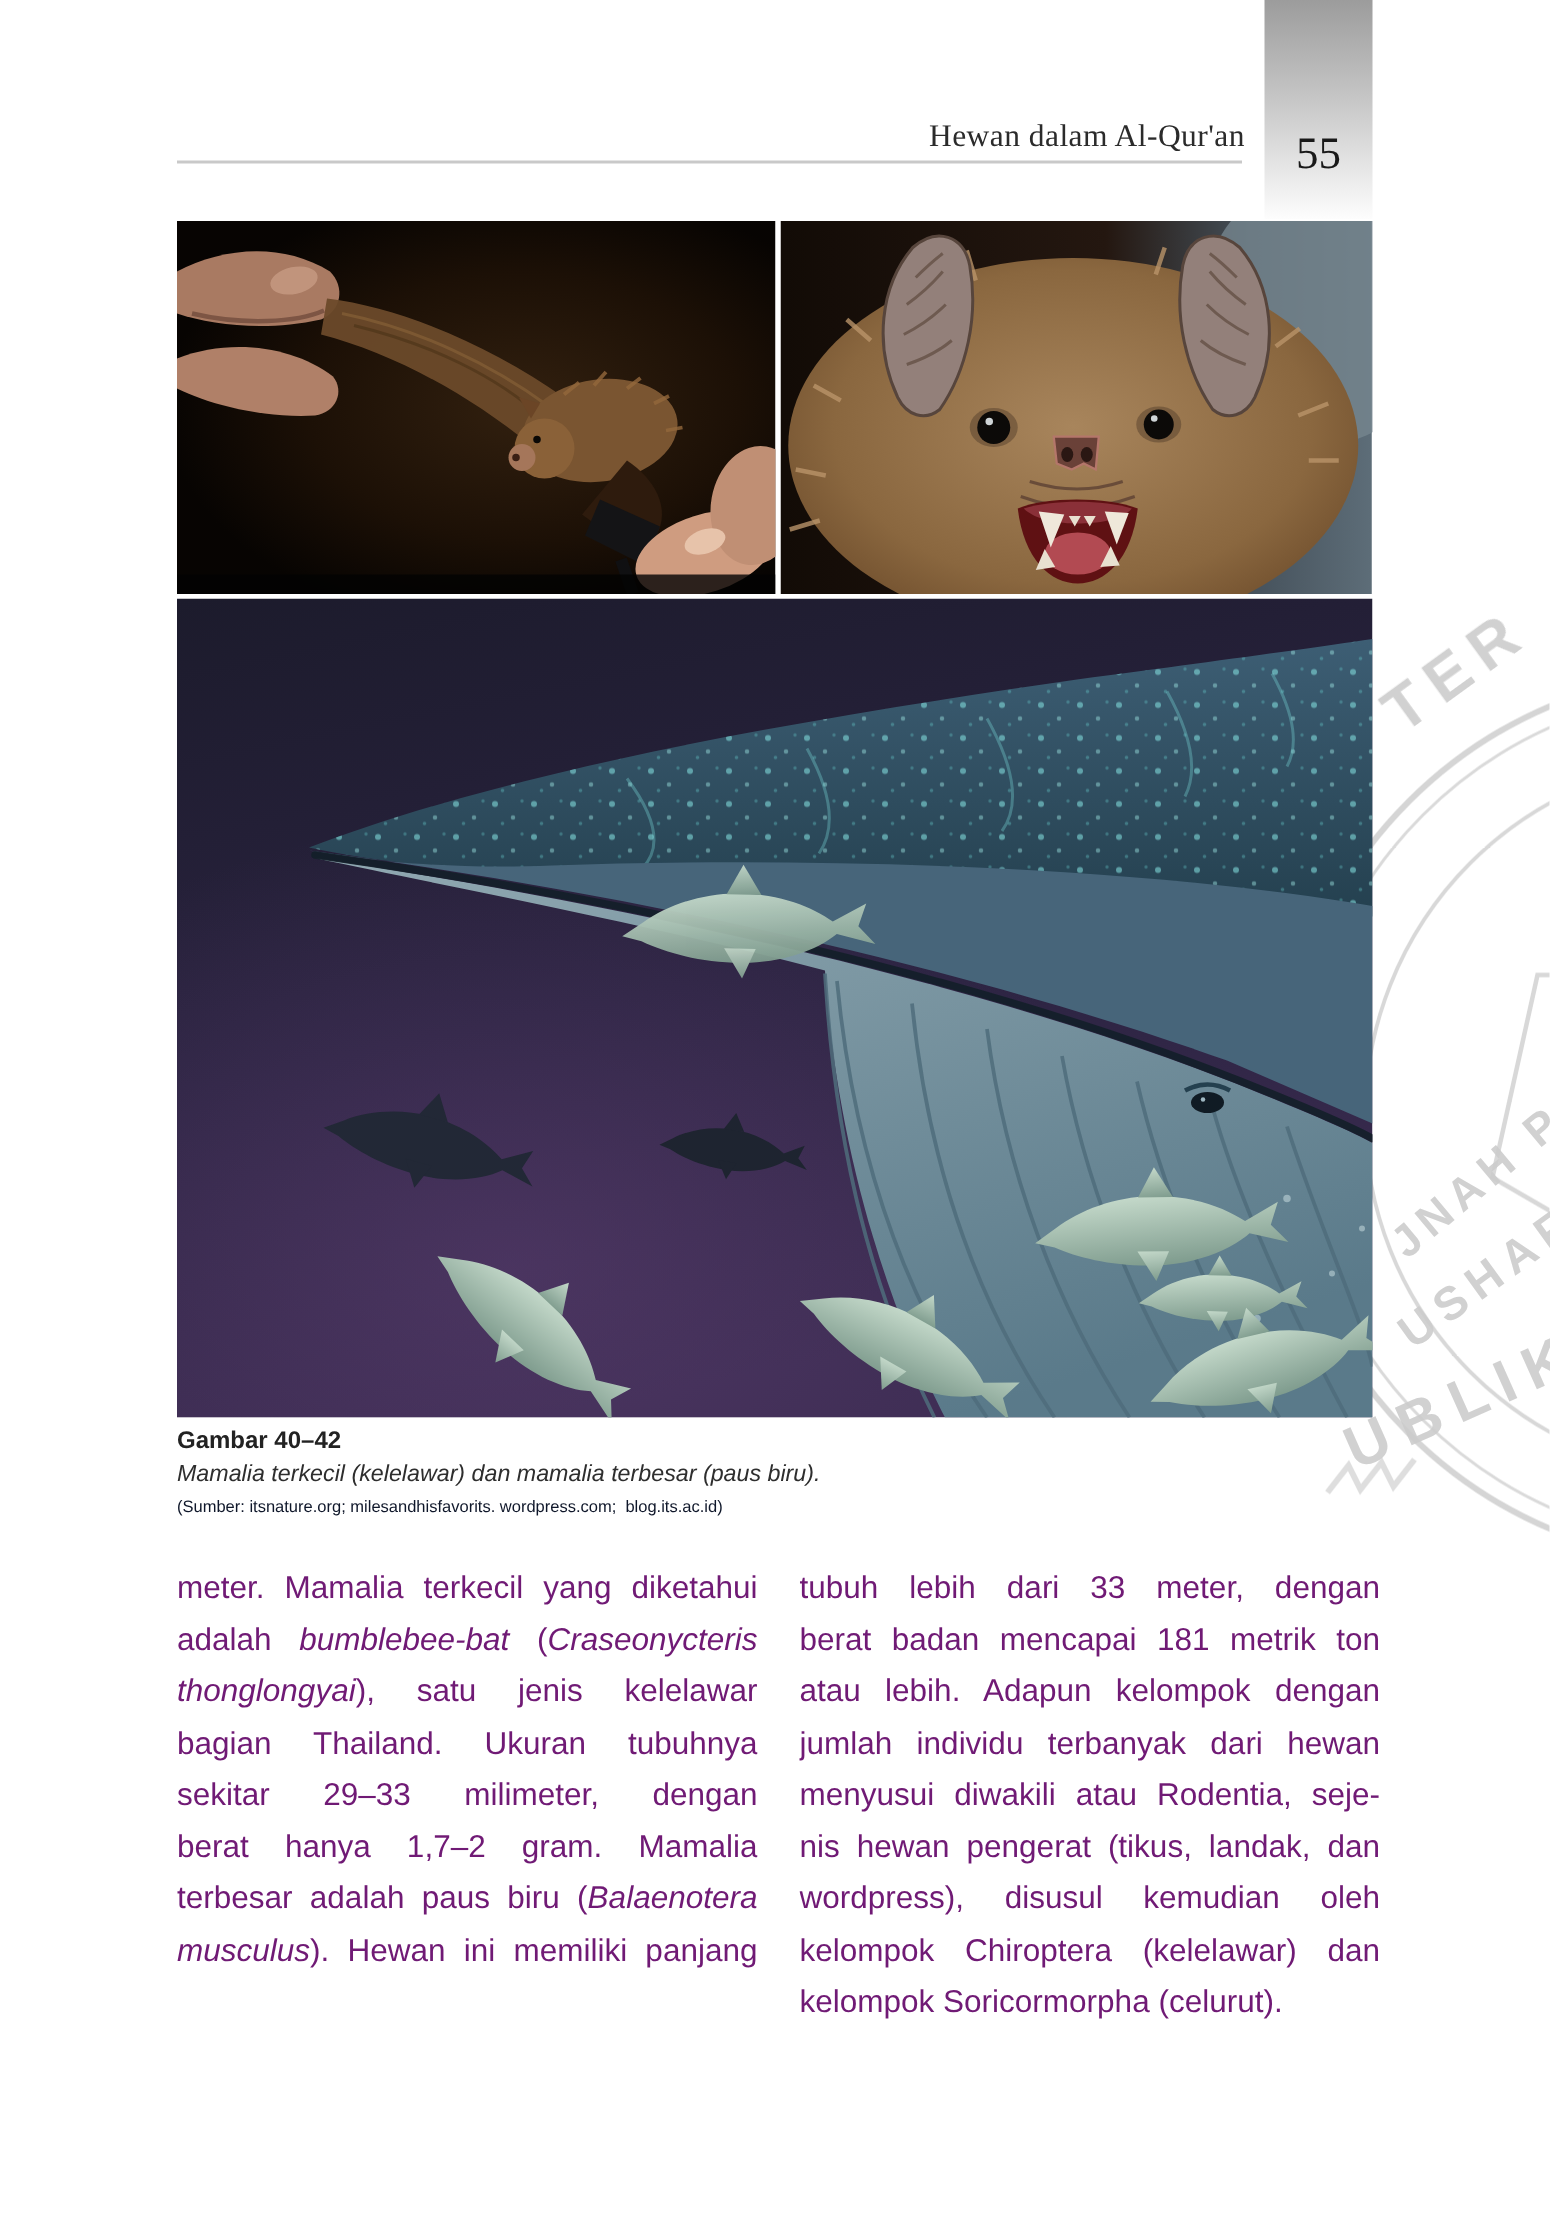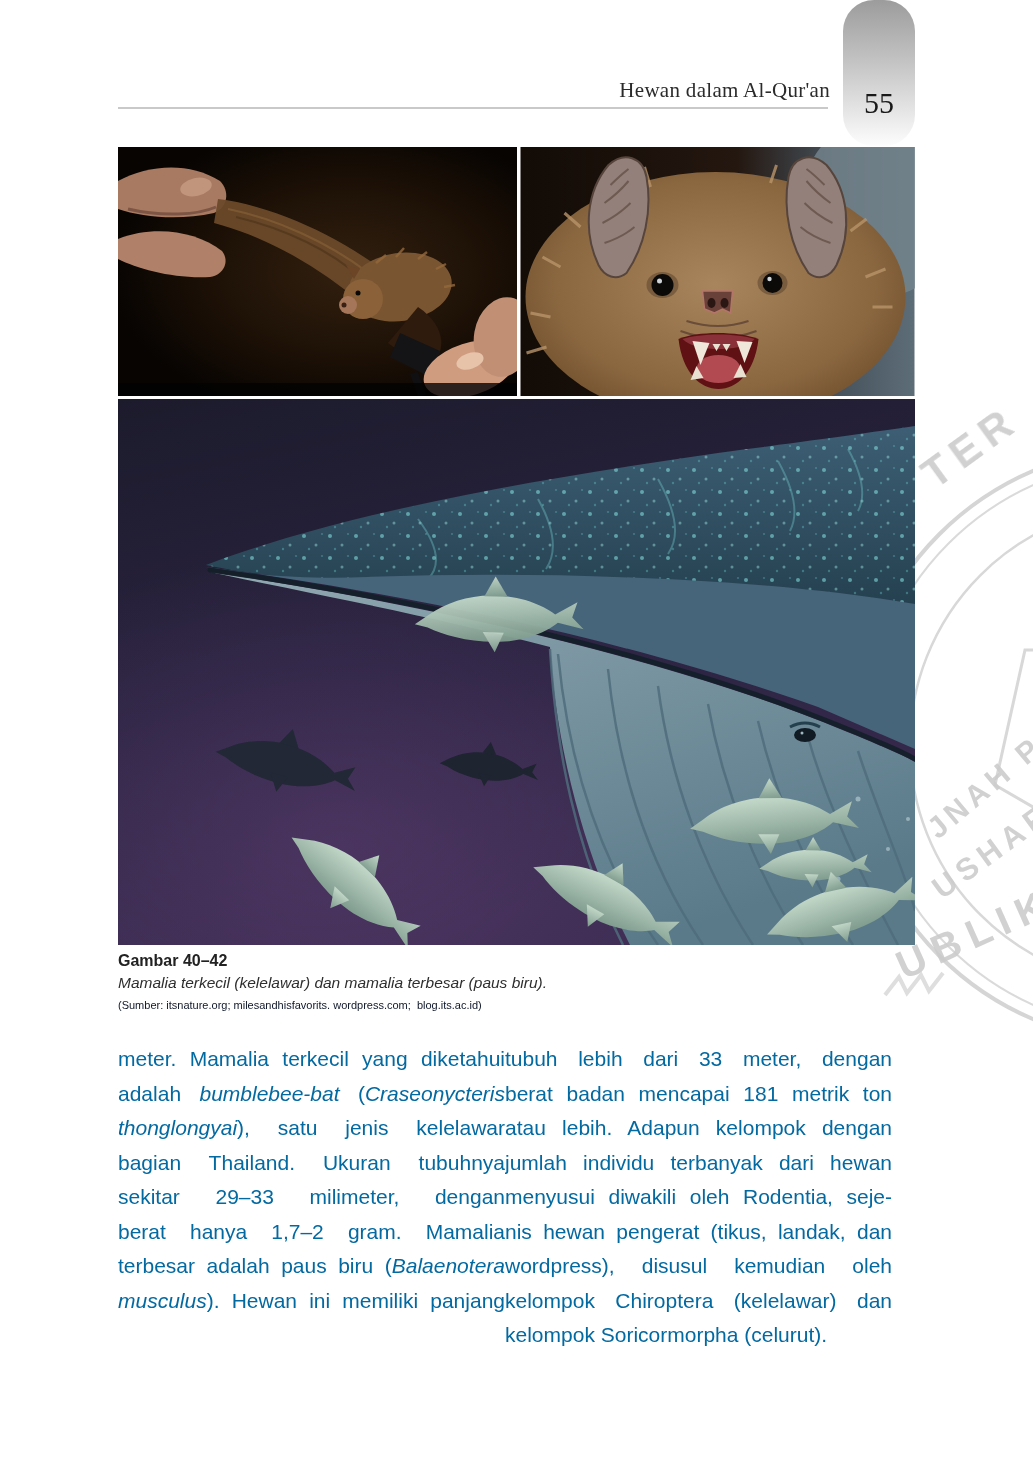--- a/index.html
+++ b/index.html
@@ -15,21 +15,20 @@
     font-family:"Liberation Serif", serif; font-size:21px; color:#2b2b2b;
     letter-spacing:.3px; z-index:3;
   }
   .header-rule {
     position:absolute; left:118px; top:107px; width:710px; height:2px;
     background:#c9c9c9; z-index:3;
   }
   .pagenum-box {
     position:absolute; left:843px; top:0; width:72px; height:146px; z-index:3;
     background:linear-gradient(180deg,#9c9c9c 0%,#c3c3c3 42%,#e7e7e7 78%,#fdfdfd 100%);
-    border-radius:31px;
   }
   .pagenum {
     position:absolute; bottom:26px; left:0; width:100%; text-align:center;
     font-family:"Liberation Serif", serif; font-size:30px; color:#191919;
   }
   
   .watermark { position:absolute; left:830px; top:395px; width:203px; height:700px;
     overflow:hidden; z-index:1; opacity:.85; }
   .watermark svg { position:absolute; left:0; top:0; }
   
@@ -37,21 +36,21 @@
   .bat-row { display:flex; gap:3px; margin-bottom:3px; }
   .photo { display:block; }
   
   .caption { position:absolute; left:118px; top:949px; width:797px; text-align:left;
     color:#222; z-index:2; }
   .cap-title { font-size:16px; font-weight:bold; line-height:23px; }
   .cap-sub   { font-size:15.5px; font-style:italic; line-height:22px; color:#2e2e2e; }
   .cap-src   { font-size:11px; line-height:22px; white-space:pre; color:#0f172a; }
   
   .bodytext { position:absolute; left:118px; top:1042px; width:802px; z-index:2;
-    display:flex; color:#0369a1; }
+    display:flex; gap:28px; color:#701a75; }
   .tcol { width:387px; font-size:21px; }
   .bline { height:34.5px; line-height:34.5px; overflow:hidden; text-align:justify; }
   .bline::after { content:""; display:inline-block; width:100%; height:0; }
   .bline.noj::after { content:none; }
   .bline em { font-style:italic; }
 </style>
 </head>
 <body>
 
 <div class="page">
@@ -268,21 +267,21 @@
         <div class="bline"><span>sekitar 29–33 milimeter, dengan</span></div>
         <div class="bline"><span>berat hanya 1,7–2 gram. Mamalia</span></div>
         <div class="bline"><span>terbesar adalah paus biru (</span><em>Balaenotera</em></div>
         <div class="bline"><em>musculus</em><span>). Hewan ini memiliki panjang</span></div>
       </div>
     <div class="tcol">
         <div class="bline"><span>tubuh lebih dari 33 meter, dengan</span></div>
         <div class="bline"><span>berat badan mencapai 181 metrik ton</span></div>
         <div class="bline"><span>atau lebih. Adapun kelompok dengan</span></div>
         <div class="bline"><span>jumlah individu terbanyak dari hewan</span></div>
-        <div class="bline"><span>menyusui diwakili oleh Rodentia, seje-</span></div>
+        <div class="bline"><span>menyusui diwakili atau Rodentia, seje-</span></div>
         <div class="bline"><span>nis hewan pengerat (tikus, landak, dan</span></div>
         <div class="bline"><span>wordpress), disusul kemudian oleh</span></div>
         <div class="bline"><span>kelompok Chiroptera (kelelawar) dan</span></div>
         <div class="bline noj"><span>kelompok Soricormorpha (celurut).</span></div>
       </div>
   </div>
 
 </div>
 
 </body></html>

